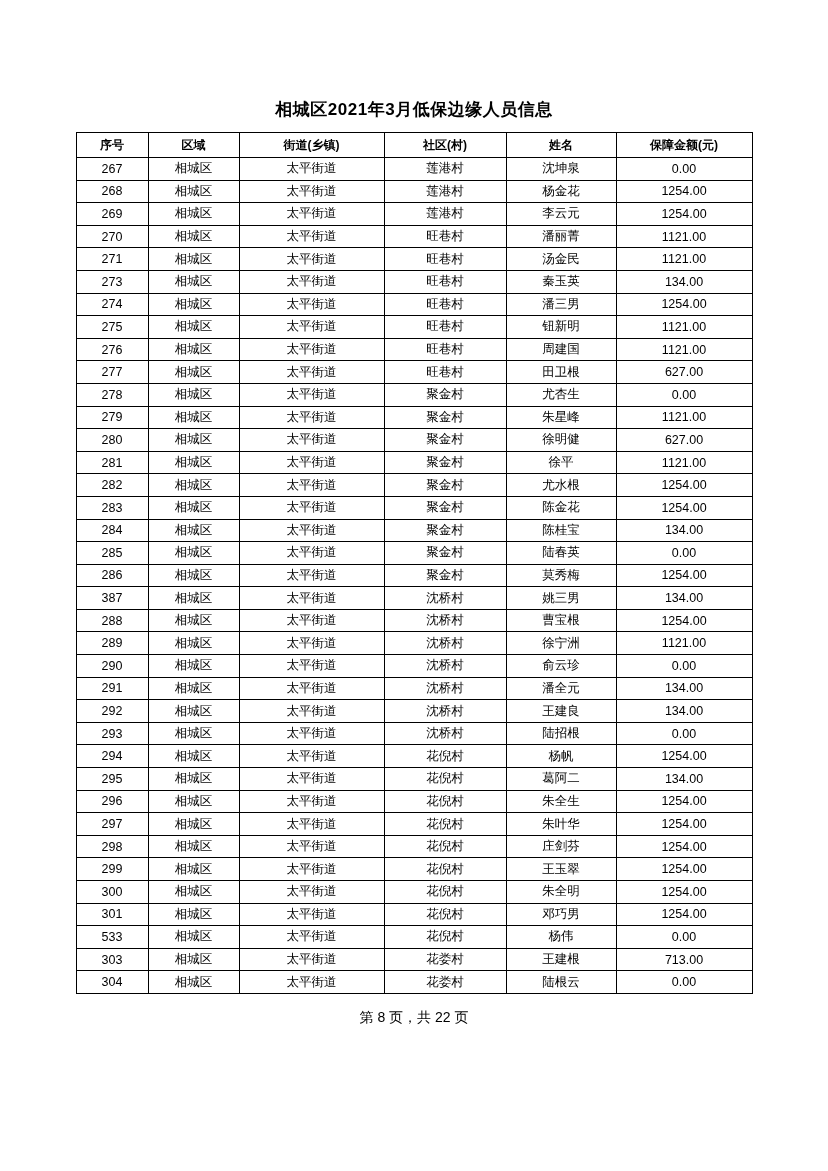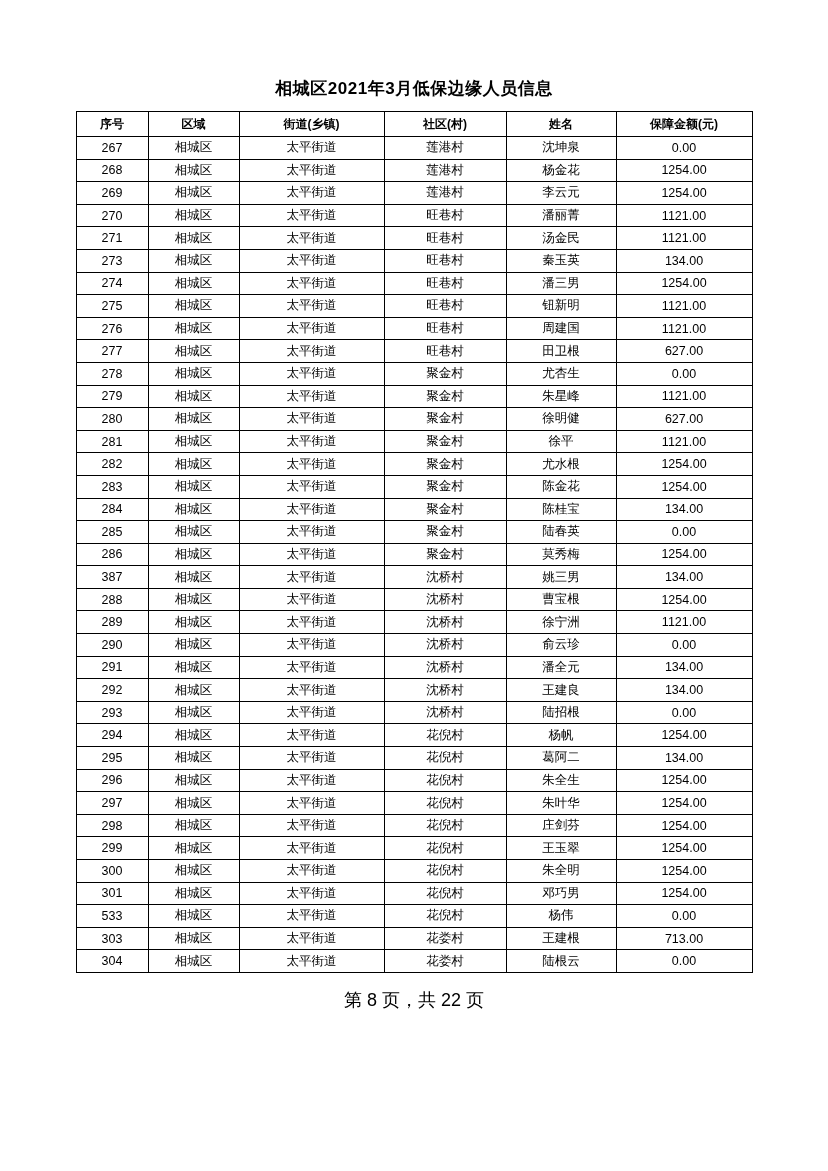--- a/index.html
+++ b/index.html
@@ -10,21 +10,21 @@
   .page {
     position: relative;
     width: 828px;
     height: 1171px;
     background: #ffffff;
     color: #000000;
     font-family: "Liberation Sans", sans-serif;
     overflow: hidden;
   }
   .doc-title {
-    padding-top: 78px;
+    padding-top: 99px;
     text-align: center;
     font-size: 17px;
     font-weight: bold;
     letter-spacing: 0.5px;
     line-height: 22px;
   }
   table.benefits {
     margin: 11px auto 0 auto;
     width: 676px;
     border-collapse: collapse;
@@ -45,21 +45,21 @@
     font-weight: bold;
   }
   table.benefits td {
     height: 21.6px;
     font-size: 12.5px;
     font-weight: normal;
   }
   .page-footer {
     margin-top: 15px;
     text-align: center;
-    font-size: 18px;
+    font-size: 14px;
     color: #000000;
   }
 </style>
 </head>
 <body>
 
 <div class="page">
 
   <div class="doc-title">相城区2021年3月低保边缘人员信息</div>
 

